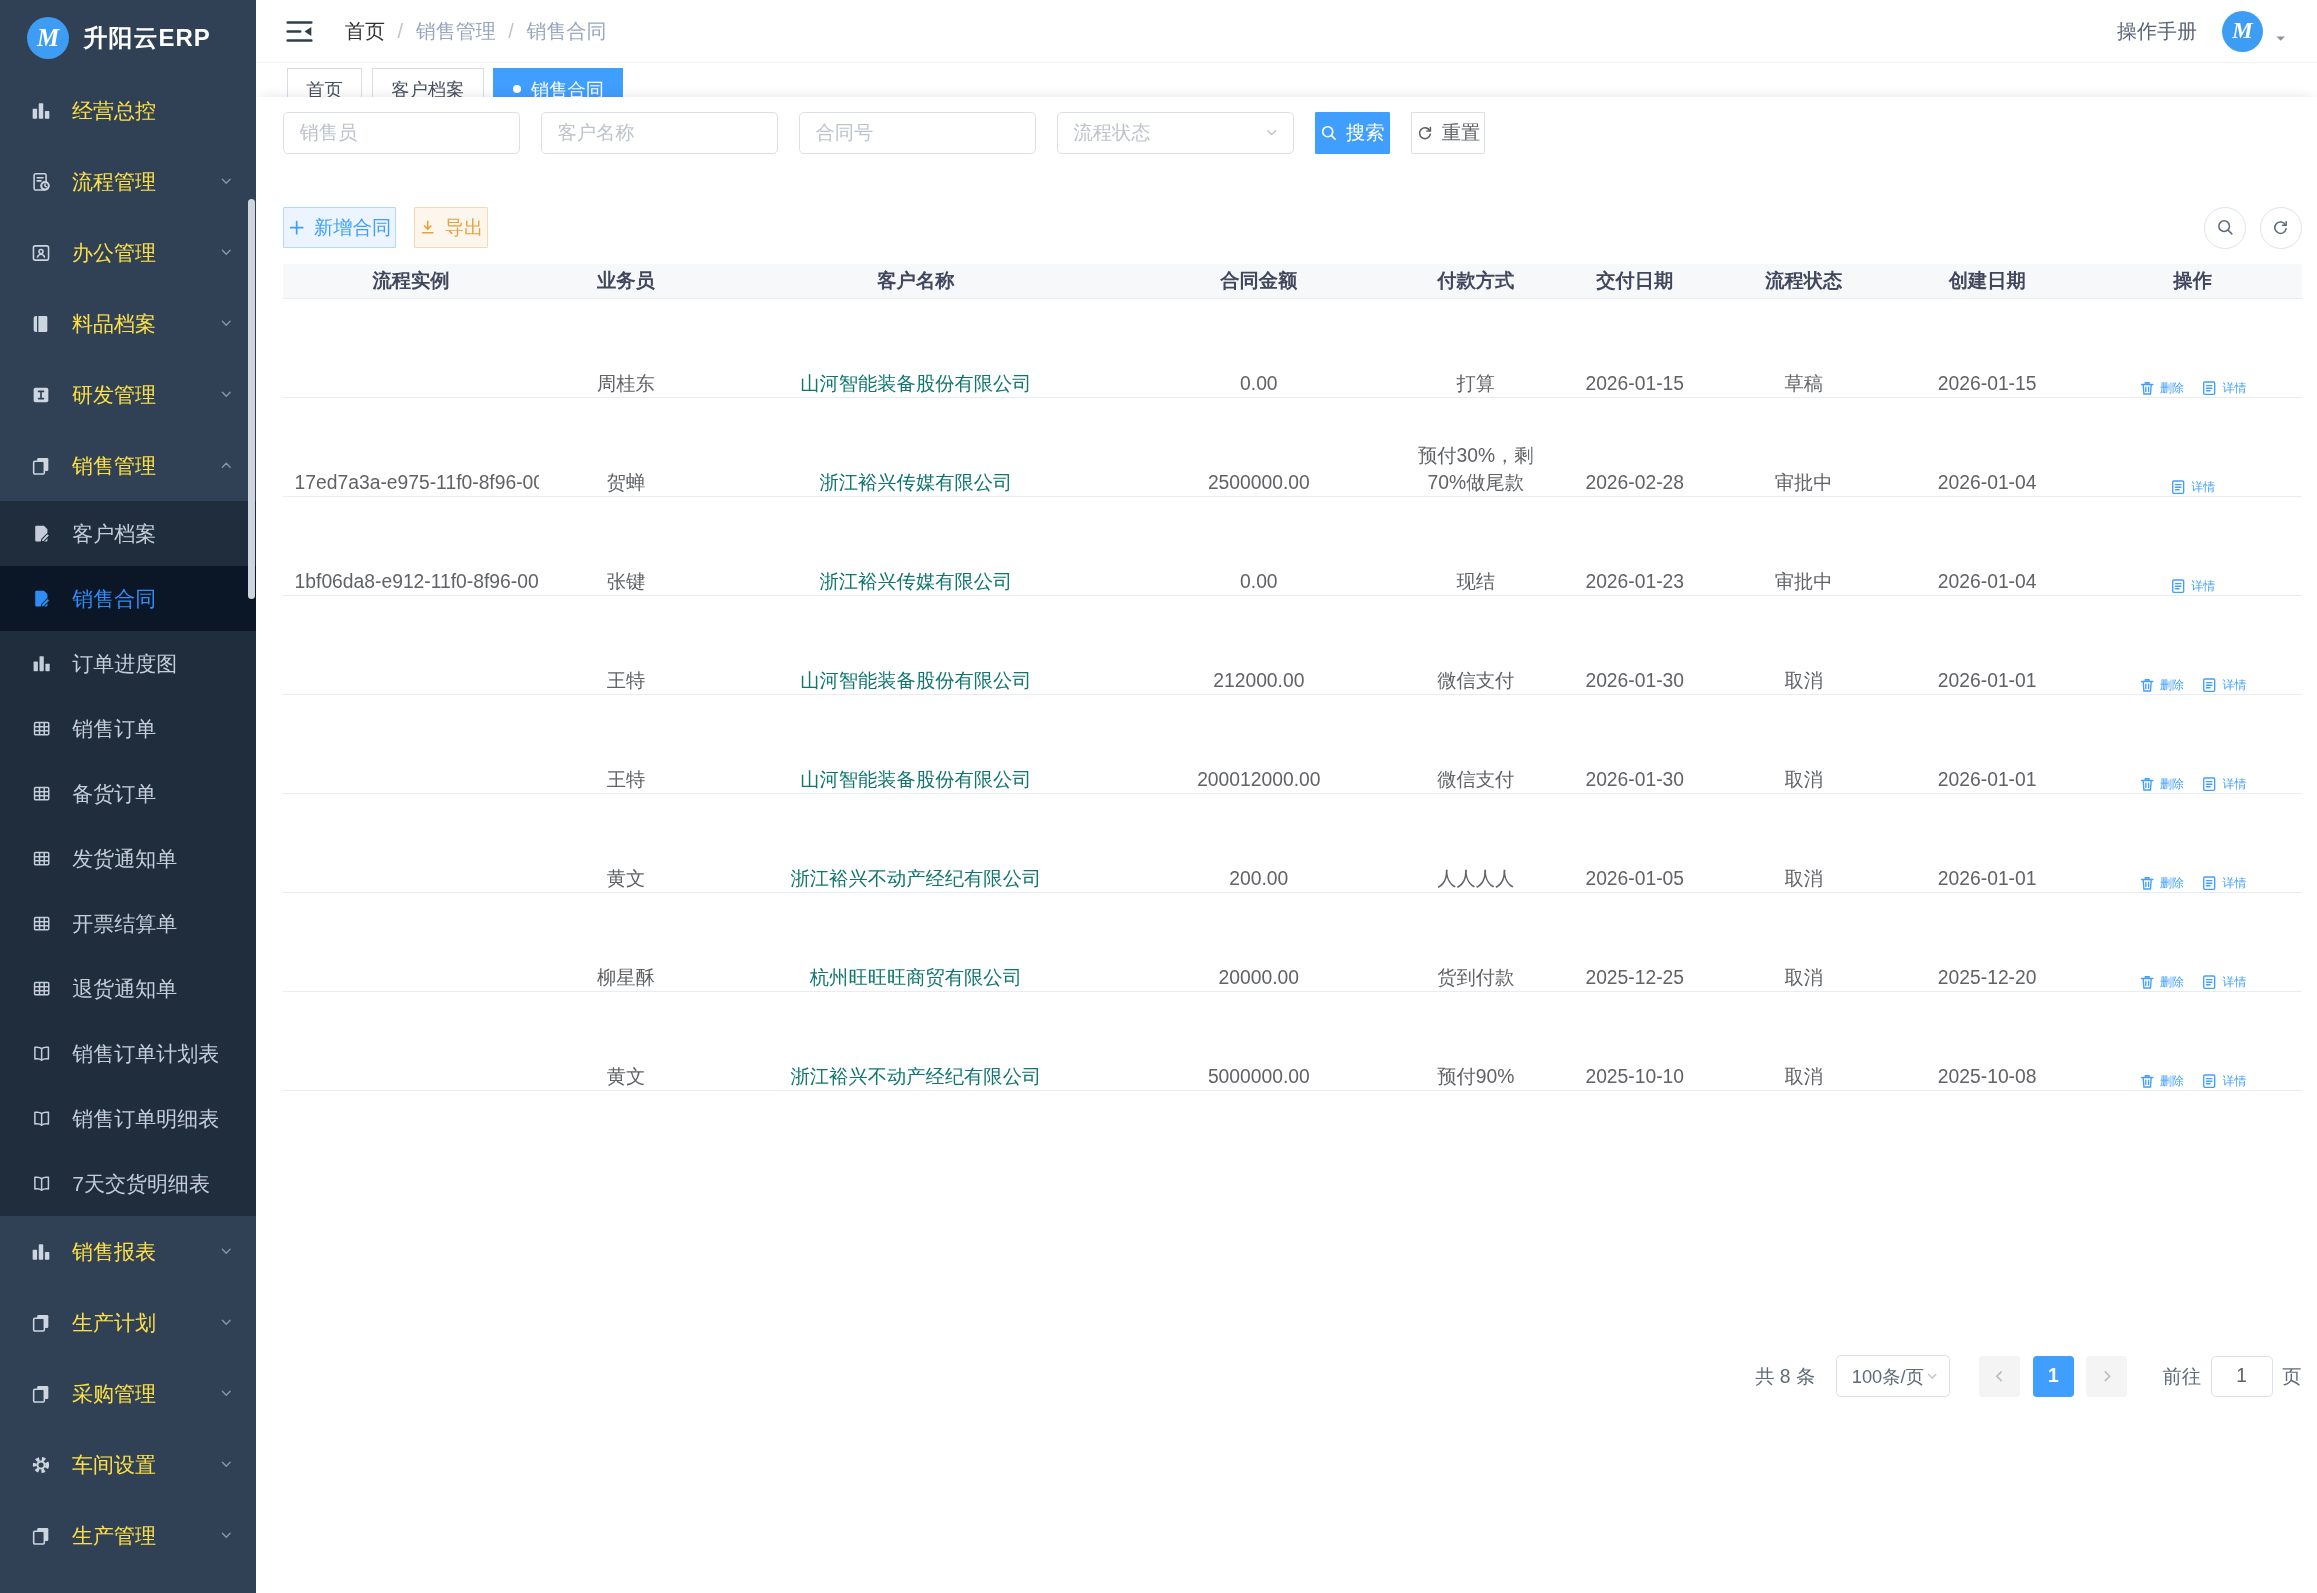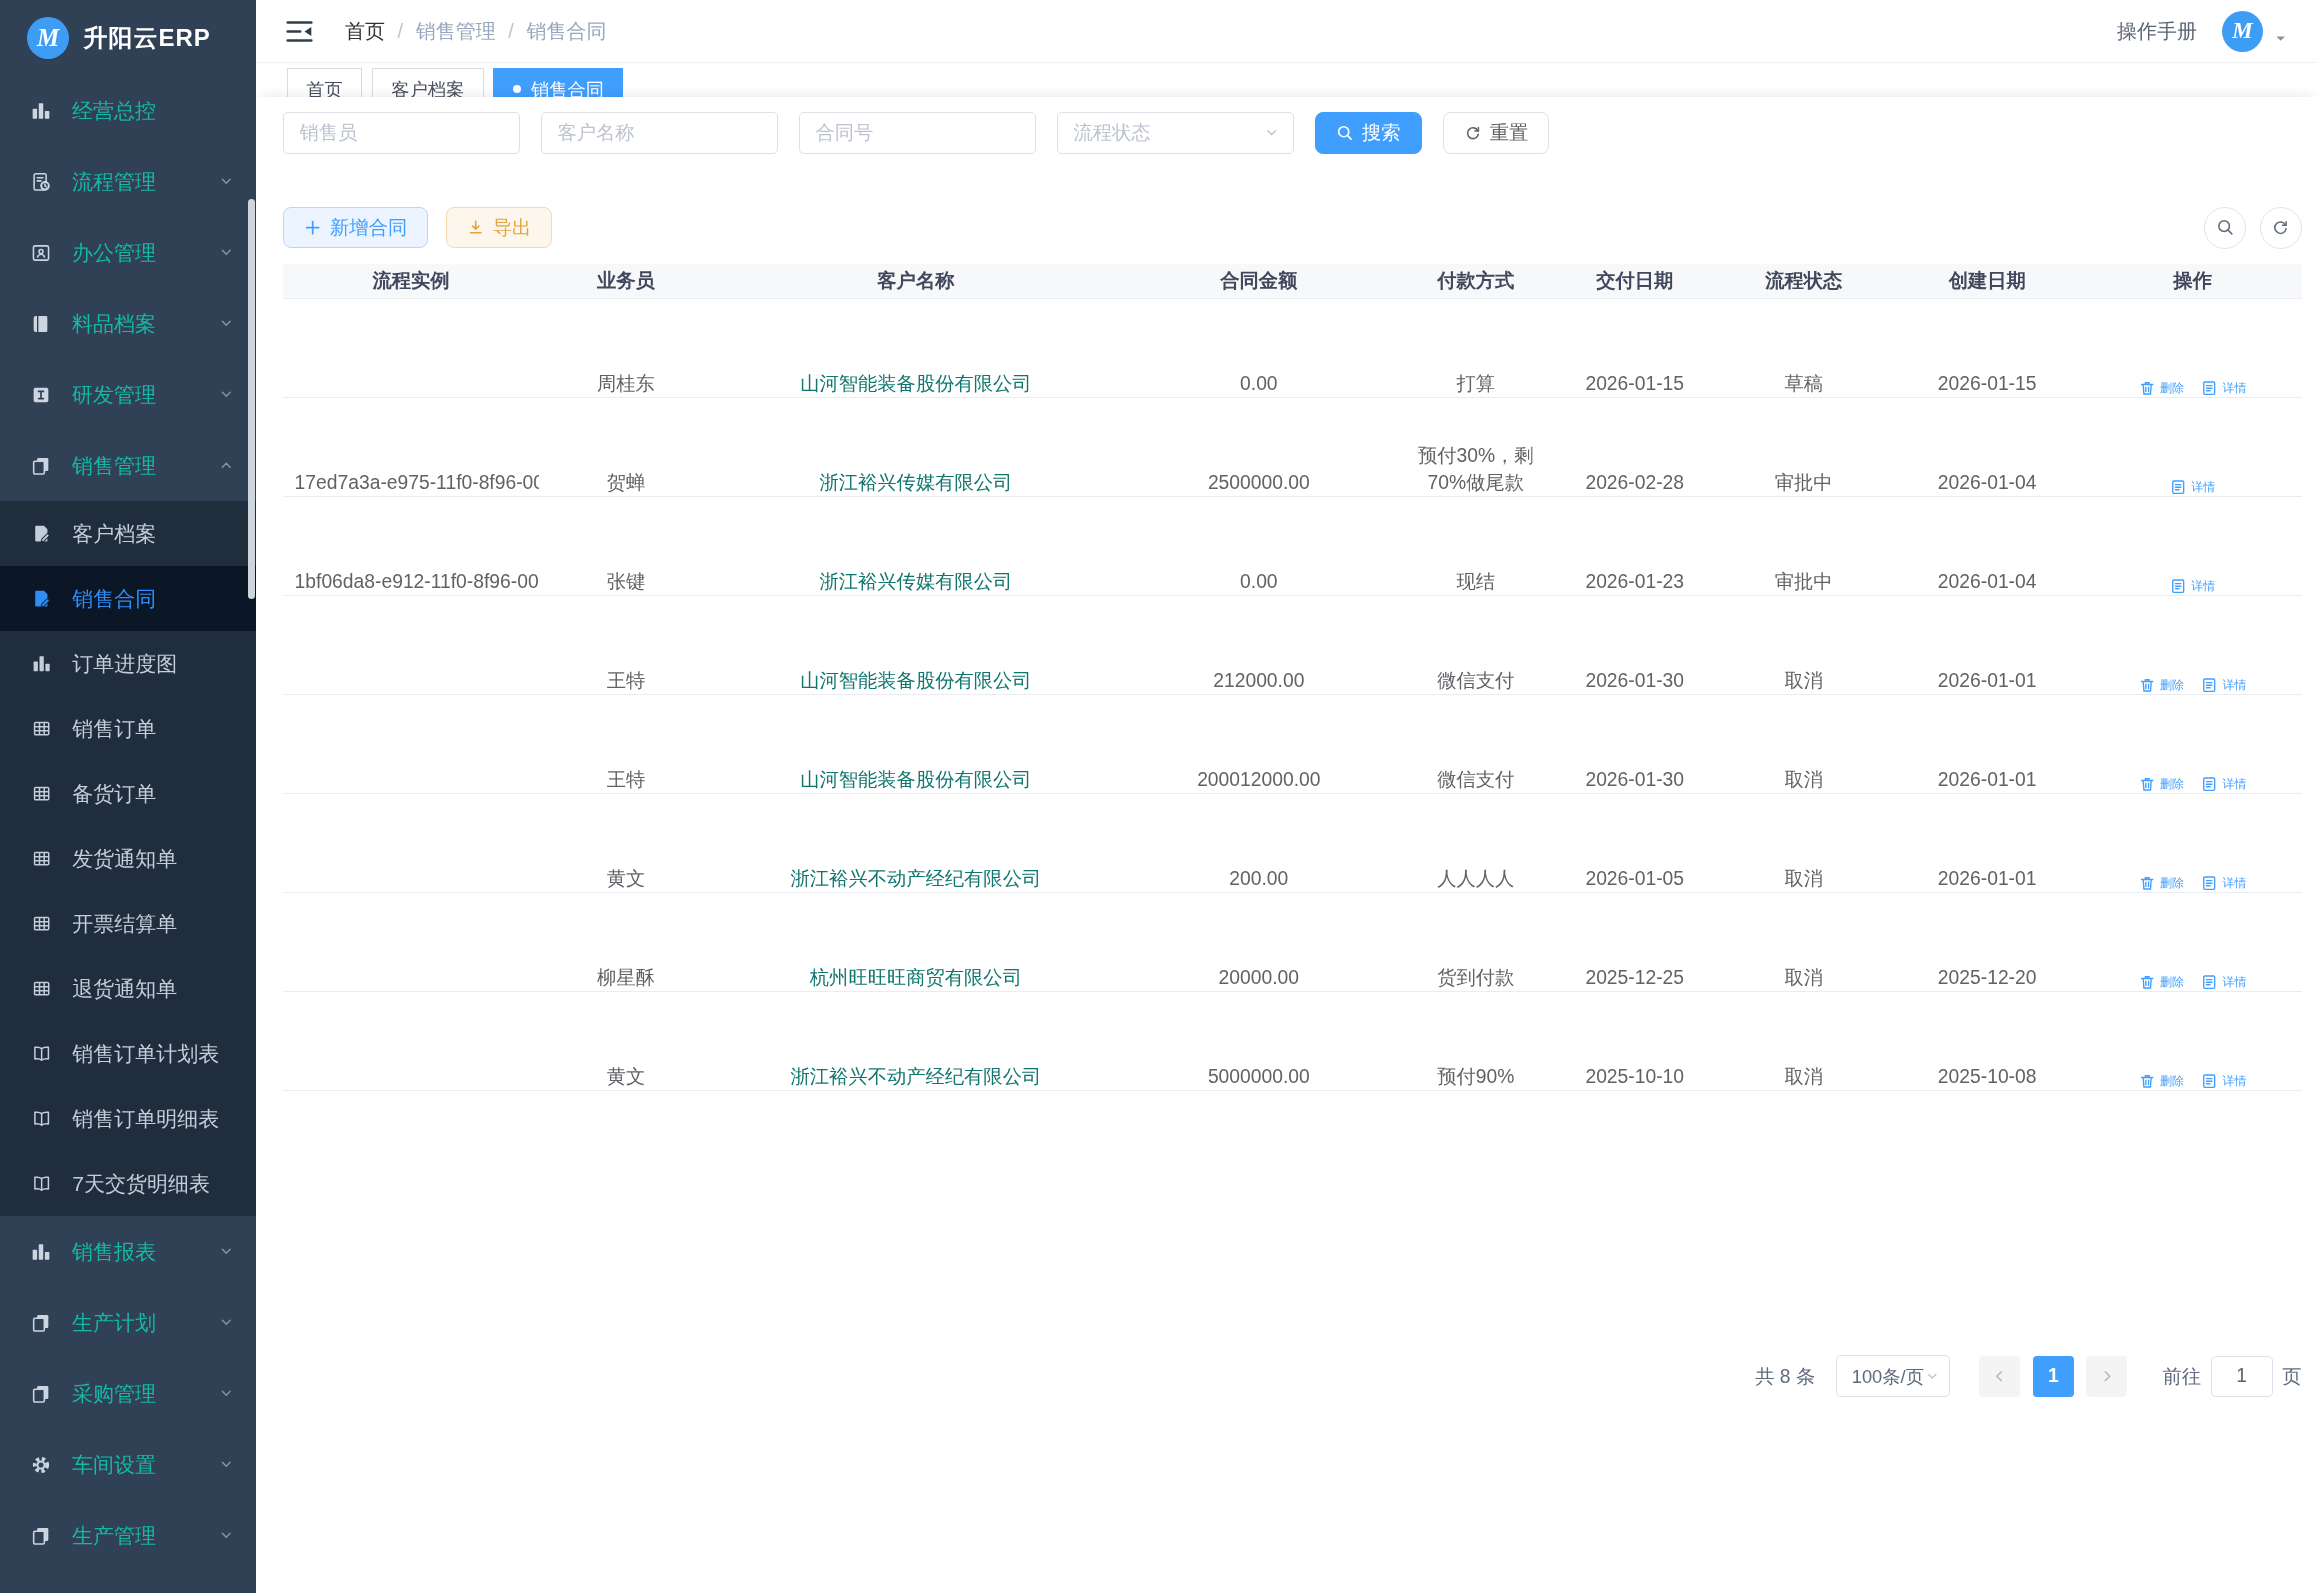--- a/index.html
+++ b/index.html
@@ -10,21 +10,21 @@
   .icon svg{width:100%;height:100%;display:block}
 
   
   .sidebar{width:256px;flex-shrink:0;background:#304156;position:relative;overflow:hidden}
   .logo-row{height:75px;display:flex;align-items:center;padding-left:27px}
   .logo-circle{width:42px;height:42px;border-radius:50%;background:#3d9df5;color:#fff;
     display:flex;align-items:center;justify-content:center;
     font:italic bold 25px "Liberation Serif","DejaVu Serif",serif}
   .app-title{color:#fff;font-size:24px;font-weight:bold;margin-left:14.5px;letter-spacing:1px}
   .side-item{height:71px;display:flex;align-items:center;padding:0 23px 0 31px;
-    font-size:21px;color:#14b8a6;cursor:pointer;white-space:nowrap}
+    font-size:21px;color:#fde047;cursor:pointer;white-space:nowrap}
   .side-item .icon{width:20px;height:20px;color:#ccd5e0;margin-right:21px;flex-shrink:0}
   .side-item .chev{margin-left:auto;width:14.5px;height:14.5px;color:#8a97a8;margin-right:0}
   .submenu{background:#1f2d3d}
   .sub-item{height:65px;display:flex;align-items:center;padding:0 23px 0 32px;
     font-size:21px;color:#c4cdd9;cursor:pointer;white-space:nowrap}
   .sub-item .icon{width:19.3px;height:19.3px;margin-right:21px;color:#c4cdd9;flex-shrink:0}
   .sub-item.active{background:#0b1626;color:#2f8df6}
   .sub-item.active .icon{color:#2f8df6}
   .scroll-thumb{position:absolute;top:199px;right:1px;width:6.8px;height:400px;
     border-radius:3.9px;background:#cfd5dd}
@@ -58,22 +58,22 @@
 
   .filters{display:flex;gap:21px;padding-top:14.5px;align-items:center}
   .f-input{width:237px;height:42px;border:1px solid #dcdfe6;border-radius:4.8px;
     font-size:19.3px;color:#606266;padding:0 15.4px;box-sizing:border-box;outline:none;
     font-family:inherit;background:#fff}
   .f-input::placeholder{color:#bdc3cd}
   .f-select{width:237px;height:42px;border:1px solid #dcdfe6;border-radius:4.8px;
     display:flex;align-items:center;padding:0 13.5px 0 15.4px;box-sizing:border-box;cursor:pointer;background:#fff}
   .f-select .sel-text{font-size:19.3px;color:#bdc3cd;flex:1}
   .f-select .icon{width:15.4px;height:15.4px;color:#c0c4cc}
-  .btn{height:42px;border-radius:8px;display:inline-flex;align-items:center;justify-content:center;
-    font-size:19.3px;cursor:pointer;box-sizing:border-box;border:1px solid transparent;padding:0 20px}
+  .btn{height:42px;border-radius:1px;display:inline-flex;align-items:center;justify-content:center;
+    font-size:19.3px;cursor:pointer;box-sizing:border-box;border:1px solid transparent;padding:0 4px}
   .btn .icon{width:17.4px;height:17.4px;margin-right:8.7px}
   .btn-primary{background:#409eff;border-color:#409eff;color:#fff}
   .btn-plain{background:#fff;border-color:#dcdfe6;color:#606266}
 
   .toolbar{display:flex;align-items:center;margin-top:53px}
   .btn-soft-blue{height:41px;background:#ecf5ff;border-color:#b3d8ff;color:#409eff}
   .btn-soft-yellow{height:41px;background:#fdf6ec;border-color:#f5dab1;color:#e6a23c;margin-left:17.4px}
   .toolbar-right{margin-left:auto;display:flex;gap:13.5px}
   .circle-btn{width:42px;height:42px;border-radius:50%;border:1px solid #dfe4ea;background:#fff;
     display:flex;align-items:center;justify-content:center;color:#5f6b7a;cursor:pointer;box-sizing:border-box}

